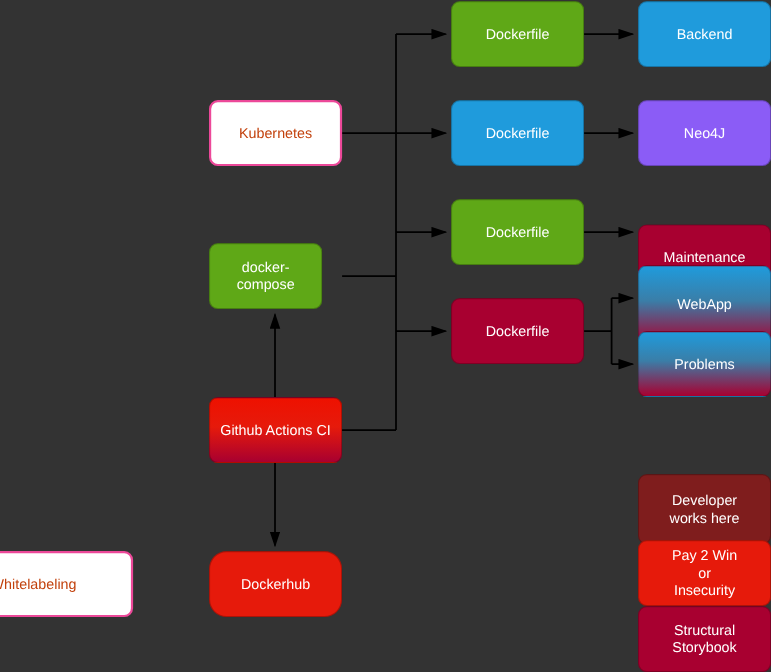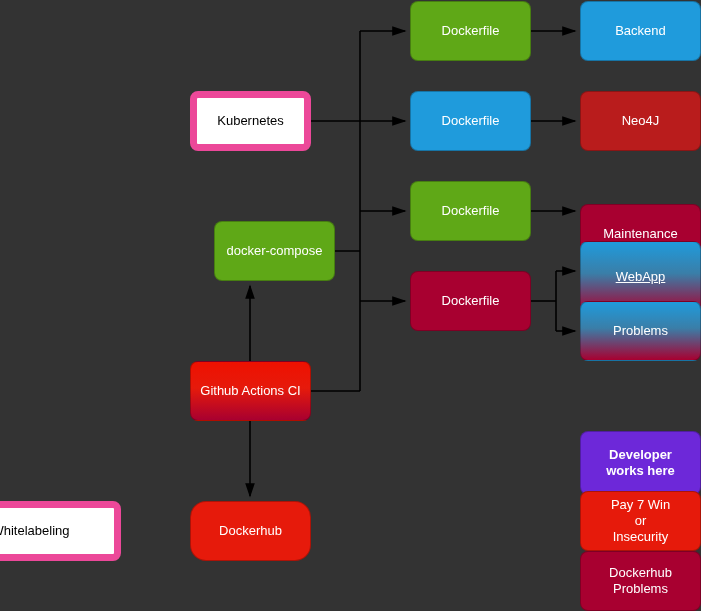--- a/index.html
+++ b/index.html
@@ -31,23 +31,23 @@
     align-items: center;
     justify-content: center;
     text-align: center;
     font-size: 13px;
     line-height: 1.25;
     color: #ffffff;
     padding: 16px 6px;
     border: 1px solid rgba(0,0,0,0.25);
   }
   .node.light {
-    color: #000000;
+    color: #c2410c;
     background: #ffffff;
-    border: 7px solid #ec4899;
+    border: 2px solid #ec4899;
   }
   .node-label {
     white-space: pre-line;
     display: block;
   }
 </style>
 </head>
 <body>
 
 <div id="canvas">
@@ -86,21 +86,21 @@
       <path d="M250,361 L250,286" marker-end="url(#arrow)"></path>
 
       <path d="M250,421 L250,496" marker-end="url(#arrow)"></path>
     </g>
   </svg>
 
   <div class="node light" style="left:190px; top:91px; width:121px; height:60px;">
     <span class="node-label">Kubernetes</span>
   </div>
 
-  <div class="node" style="left:190px; top:221px; width:121px; height:60px; background:#5FA817;margin-left:24px;">
+  <div class="node" style="left:190px; top:221px; width:103px; height:60px; background:#5FA817;">
     <span class="node-label">docker-compose</span>
   </div>
 
   <div class="node" style="left:190px; top:361px; width:121px; height:60px; background:linear-gradient(180deg,#EE1100 0%,#E61A0B 45%,#A80030 100%);">
     <span class="node-label">Github Actions CI</span>
   </div>
 
   <div class="node" style="left:190px; top:501px; width:121px; height:60px; background:#E61A0B;border-radius:16px;">
     <span class="node-label">Dockerhub</span>
   </div>
@@ -122,44 +122,44 @@
   </div>
 
   <div class="node" style="left:410px; top:271px; width:121px; height:60px; background:#A80030;">
     <span class="node-label">Dockerfile</span>
   </div>
 
   <div class="node" style="left:580px; top:1px; width:121px; height:60px; background:#1F9BDC;">
     <span class="node-label">Backend</span>
   </div>
 
-  <div class="node" style="left:580px; top:91px; width:121px; height:60px; background:#b91c1c;">
+  <div class="node" style="left:580px; top:91px; width:121px; height:60px; background:#8b5cf6;">
     <span class="node-label">Neo4J</span>
   </div>
 
   <div class="node" style="left:580px; top:181px; width:121px; height:60px; background:#A80030;margin-top:23px;">
     <span class="node-label">Maintenance</span>
   </div>
 
-  <div class="node" style="left:580px; top:241px; width:121px; height:72px; background:linear-gradient(180deg,#1F9BDC 0%,#3A7EA8 45%,#A80030 100%);text-decoration:underline;">
+  <div class="node" style="left:580px; top:241px; width:121px; height:72px; background:linear-gradient(180deg,#1F9BDC 0%,#3A7EA8 45%,#A80030 100%);">
     <span class="node-label">WebApp</span>
   </div>
 
   <div class="node" style="left:580px; top:301px; width:121px; height:60px; background:linear-gradient(180deg,#1F9BDC 0%,#3A7EA8 45%,#A80030 100%);">
     <span class="node-label">Problems</span>
   </div>
 
-  <div class="node" style="left:580px; top:431px; width:121px; height:64px; background:#6d28d9;font-weight:bold;">
+  <div class="node" style="left:580px; top:431px; width:121px; height:64px; background:#7f1d1d;">
     <span class="node-label">Developer
 works here</span>
   </div>
 
   <div class="node" style="left:580px; top:491px; width:121px; height:60px; background:#E61A0B;">
-    <span class="node-label">Pay 7 Win
+    <span class="node-label">Pay 2 Win
 or
 Insecurity</span>
   </div>
 
   <div class="node" style="left:580px; top:551px; width:121px; height:60px; background:#A80030;">
-    <span class="node-label">Dockerhub Problems</span>
+    <span class="node-label">Structural Storybook</span>
   </div>
 
 </div>
 
 </body></html>

